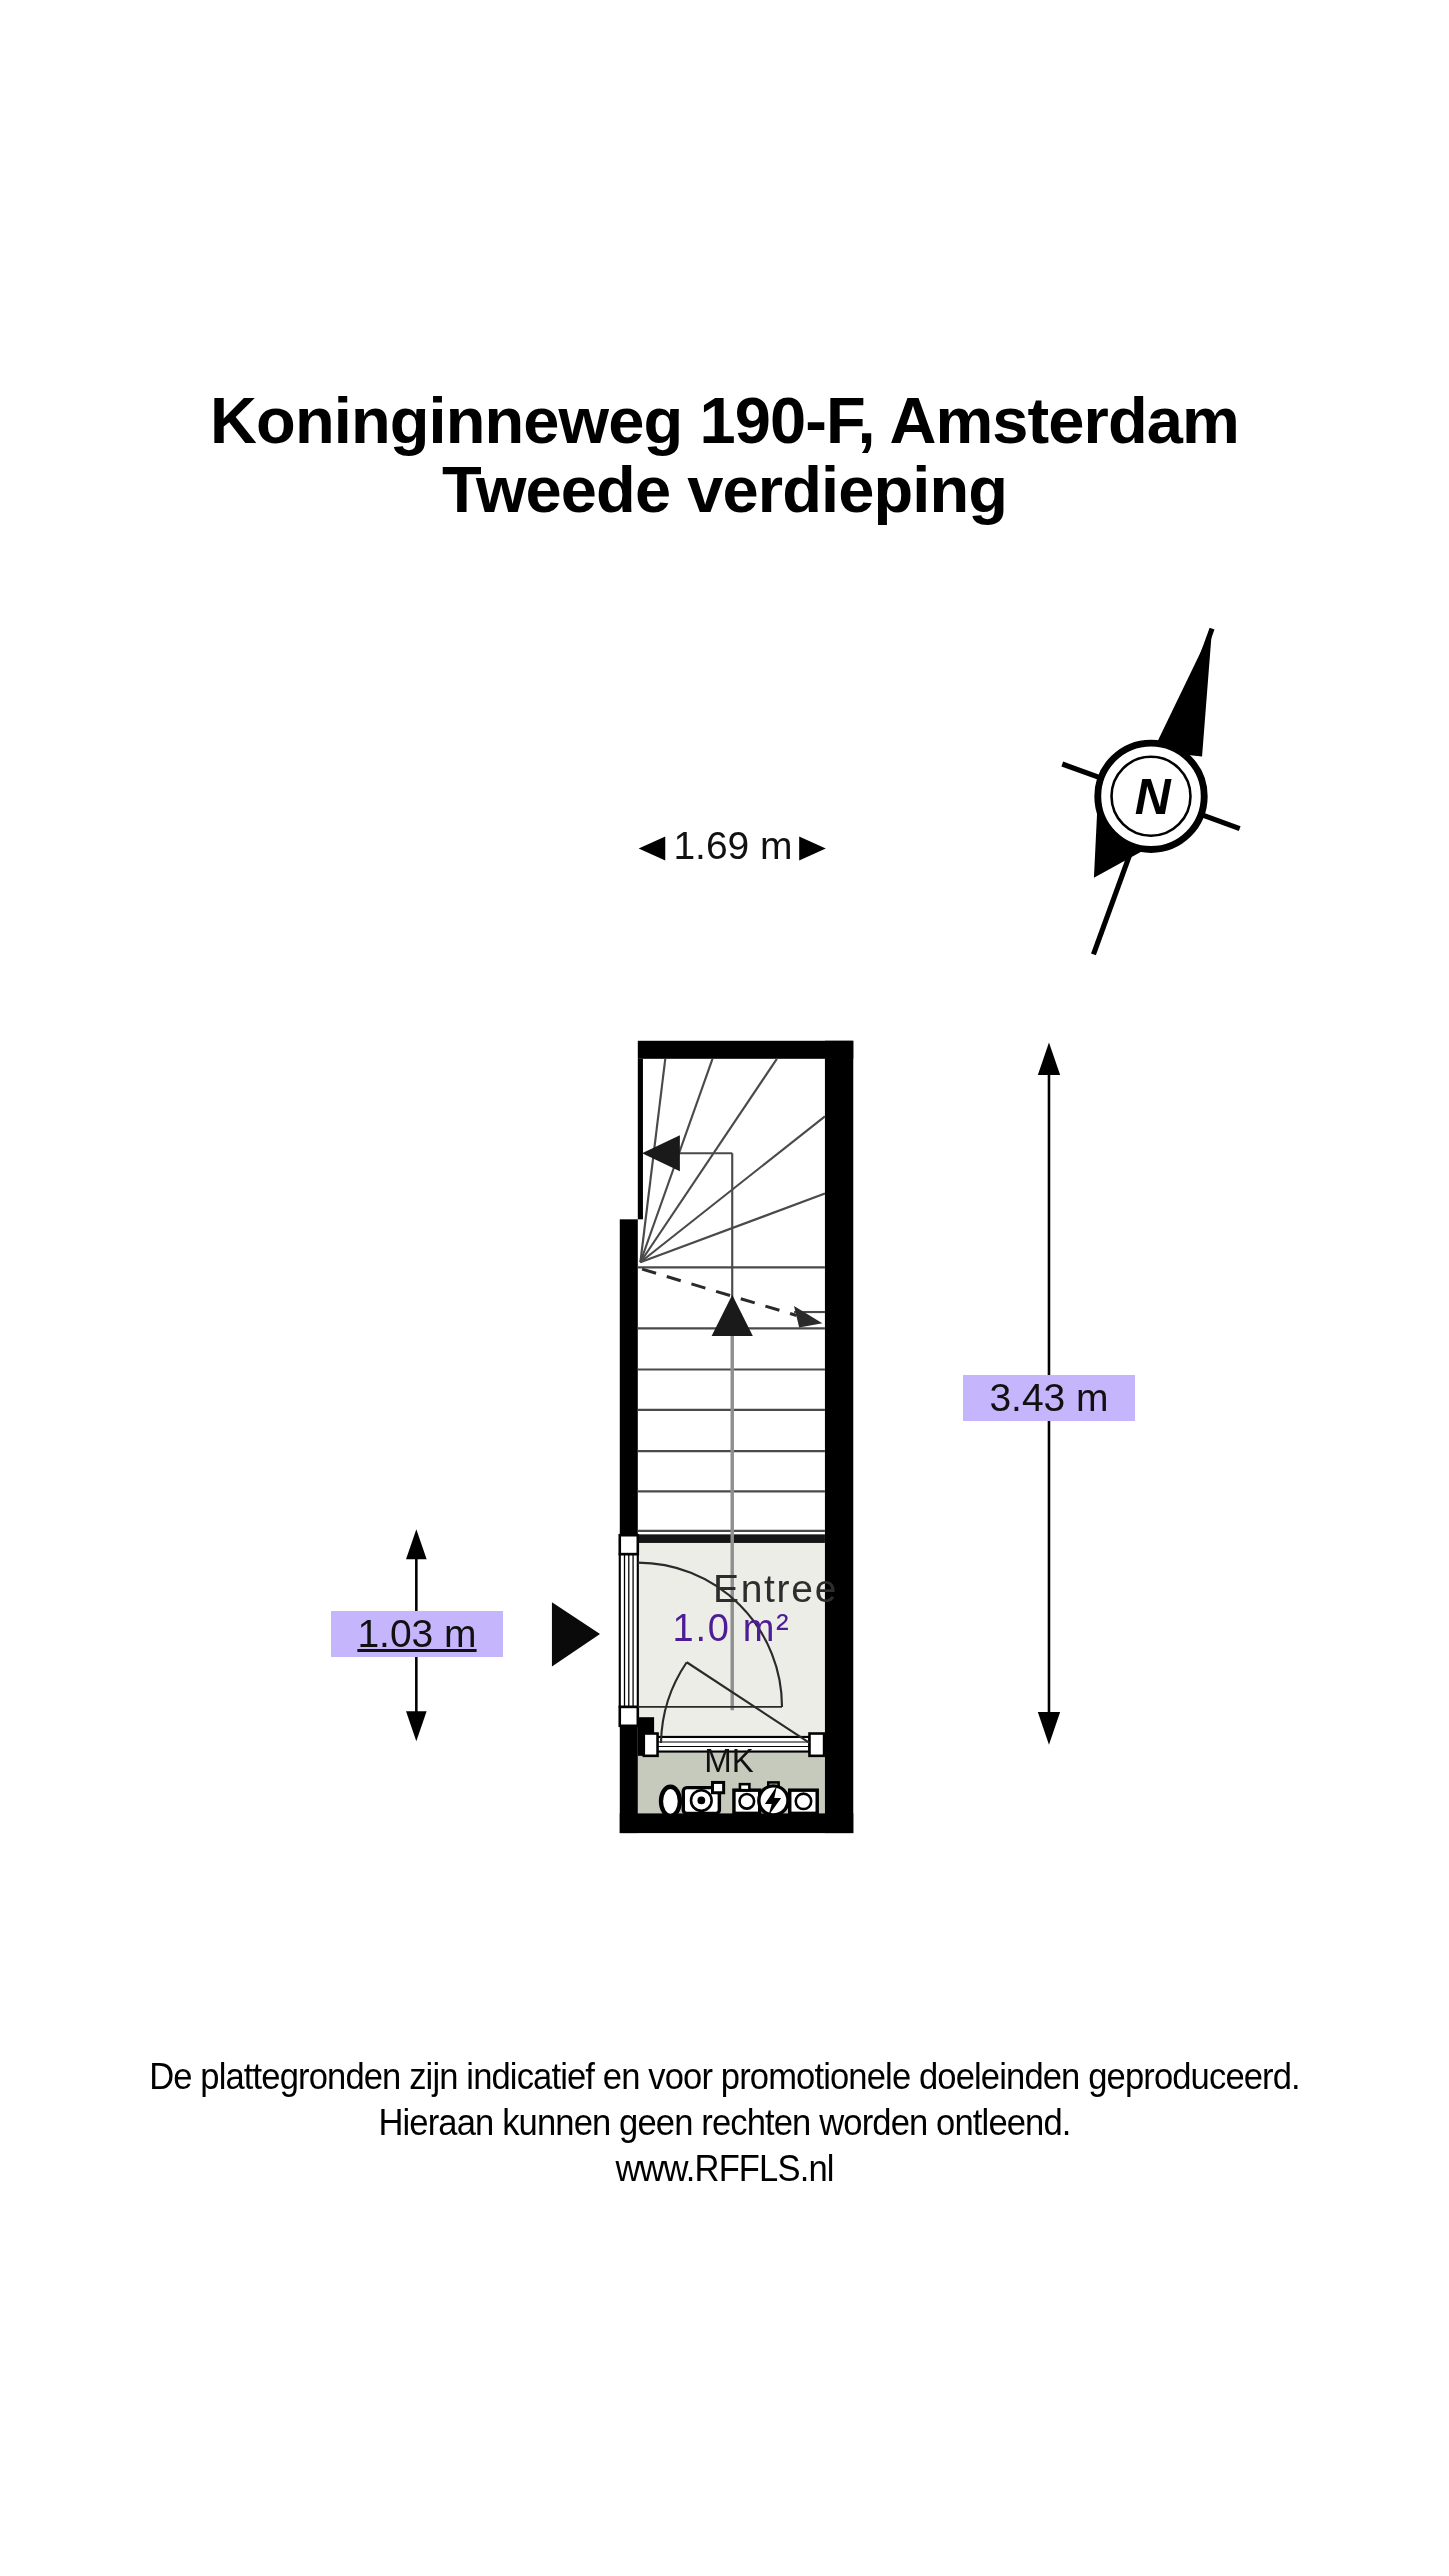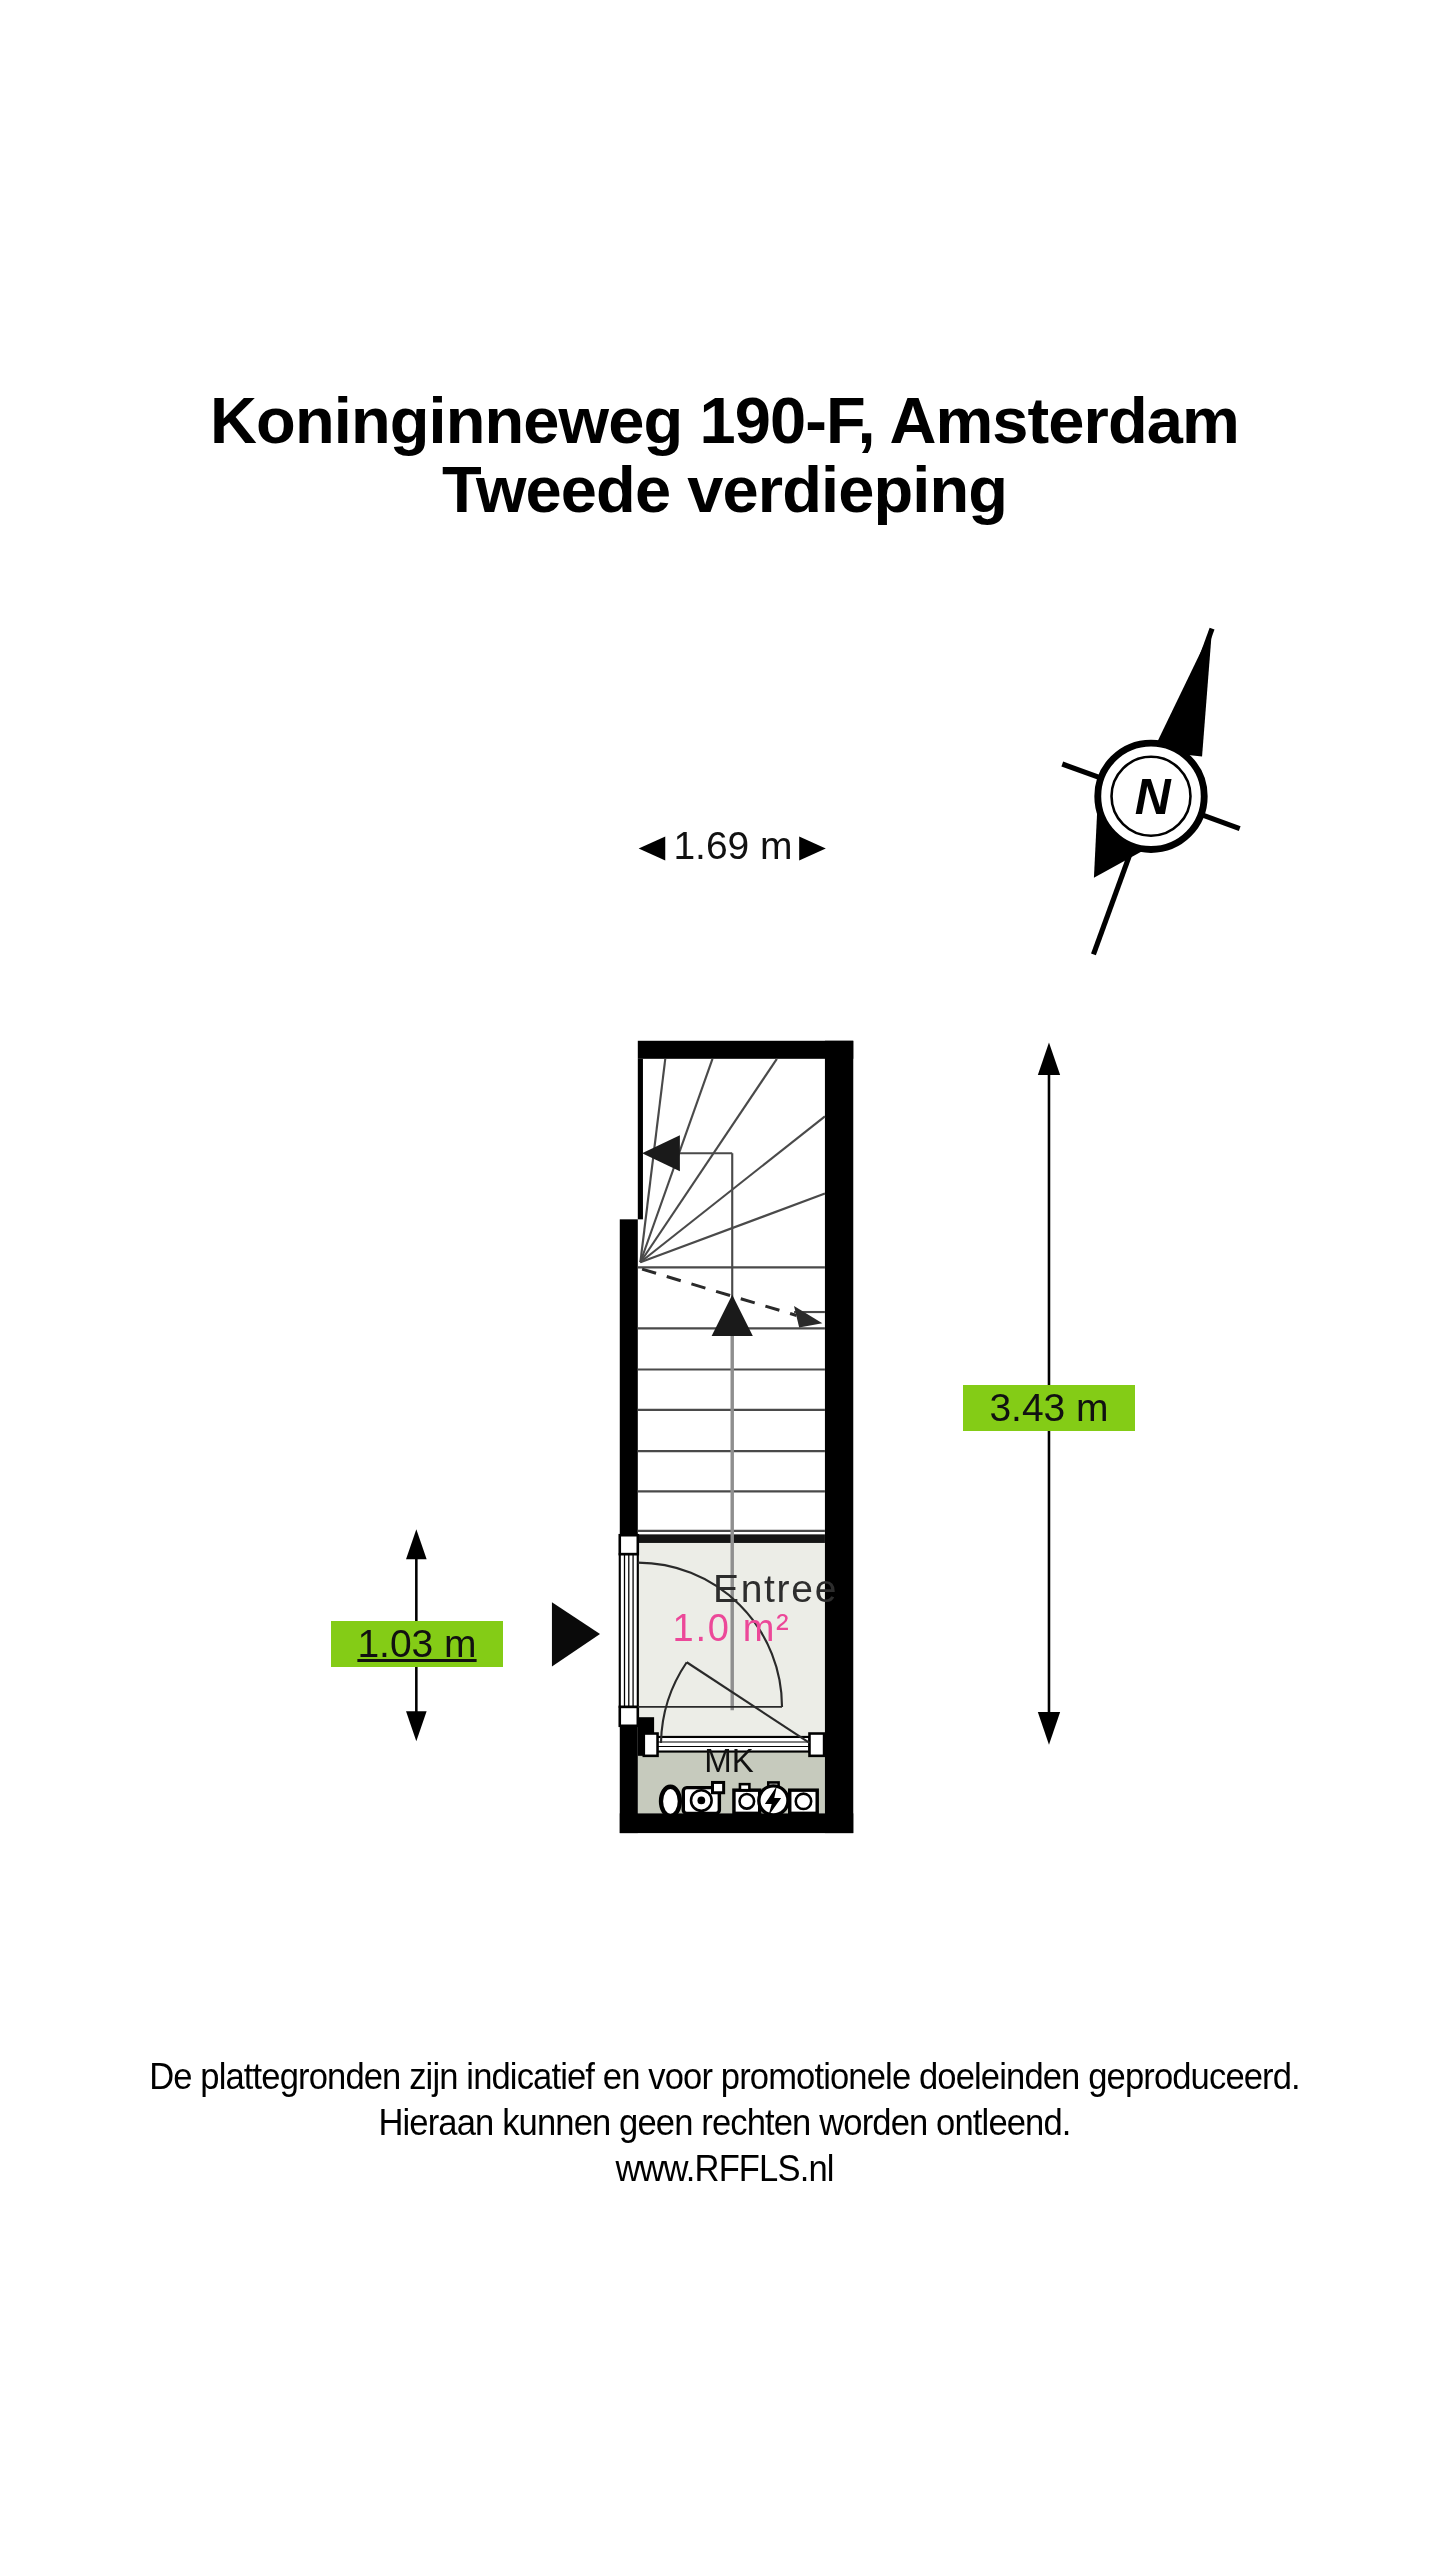--- a/index.html
+++ b/index.html
@@ -3,28 +3,28 @@
 <meta charset="utf-8">
 <style>
   html,body{margin:0;padding:0;background:#fff;}
   body{width:1449px;height:2576px;position:relative;overflow:hidden;
        font-family:"Liberation Sans",sans-serif;color:#000;}
   .abs{position:absolute;}
   .ctr{text-align:center;}
   #title{left:0;top:386px;width:1449px;font-size:65px;font-weight:bold;
          line-height:69px;letter-spacing:-0.9px;}
   .dim-label{font-size:39px;line-height:46px;text-align:center;color:#111;}
-  .dim-label.on-line{background:#84cc16;margin-top:10px;}
+  .dim-label.on-line{background:#c4b5fd;}
   #dim-top{left:647px;top:823px;width:172px;}
   #dim-right{left:963px;top:1375px;width:172px;}
   #dim-left{left:331px;top:1611px;width:172px;text-decoration:underline;}
   #entree-name{left:638px;top:1568px;width:187px;font-size:39px;line-height:41px;
                letter-spacing:1.7px;color:#2d2d2d;text-align:center;margin-left:44px;}
   #entree-area{left:638px;top:1609px;width:187px;font-size:38px;line-height:39px;
-               letter-spacing:1.7px;color:#ec4899;text-align:center;}
+               letter-spacing:1.7px;color:#4c1d95;text-align:center;}
   #mk-label{left:638px;top:1740px;width:182px;font-size:33px;line-height:41px;
             color:#111;text-align:center;}
   #footer{left:0;top:2054px;width:1449px;font-size:36px;line-height:46px;
           letter-spacing:-0.9px;transform:scaleX(0.96);transform-origin:50% 0;}
   svg{display:block;}
 </style>
 </head>
 <body>
 
 <div id="title" class="abs ctr">

